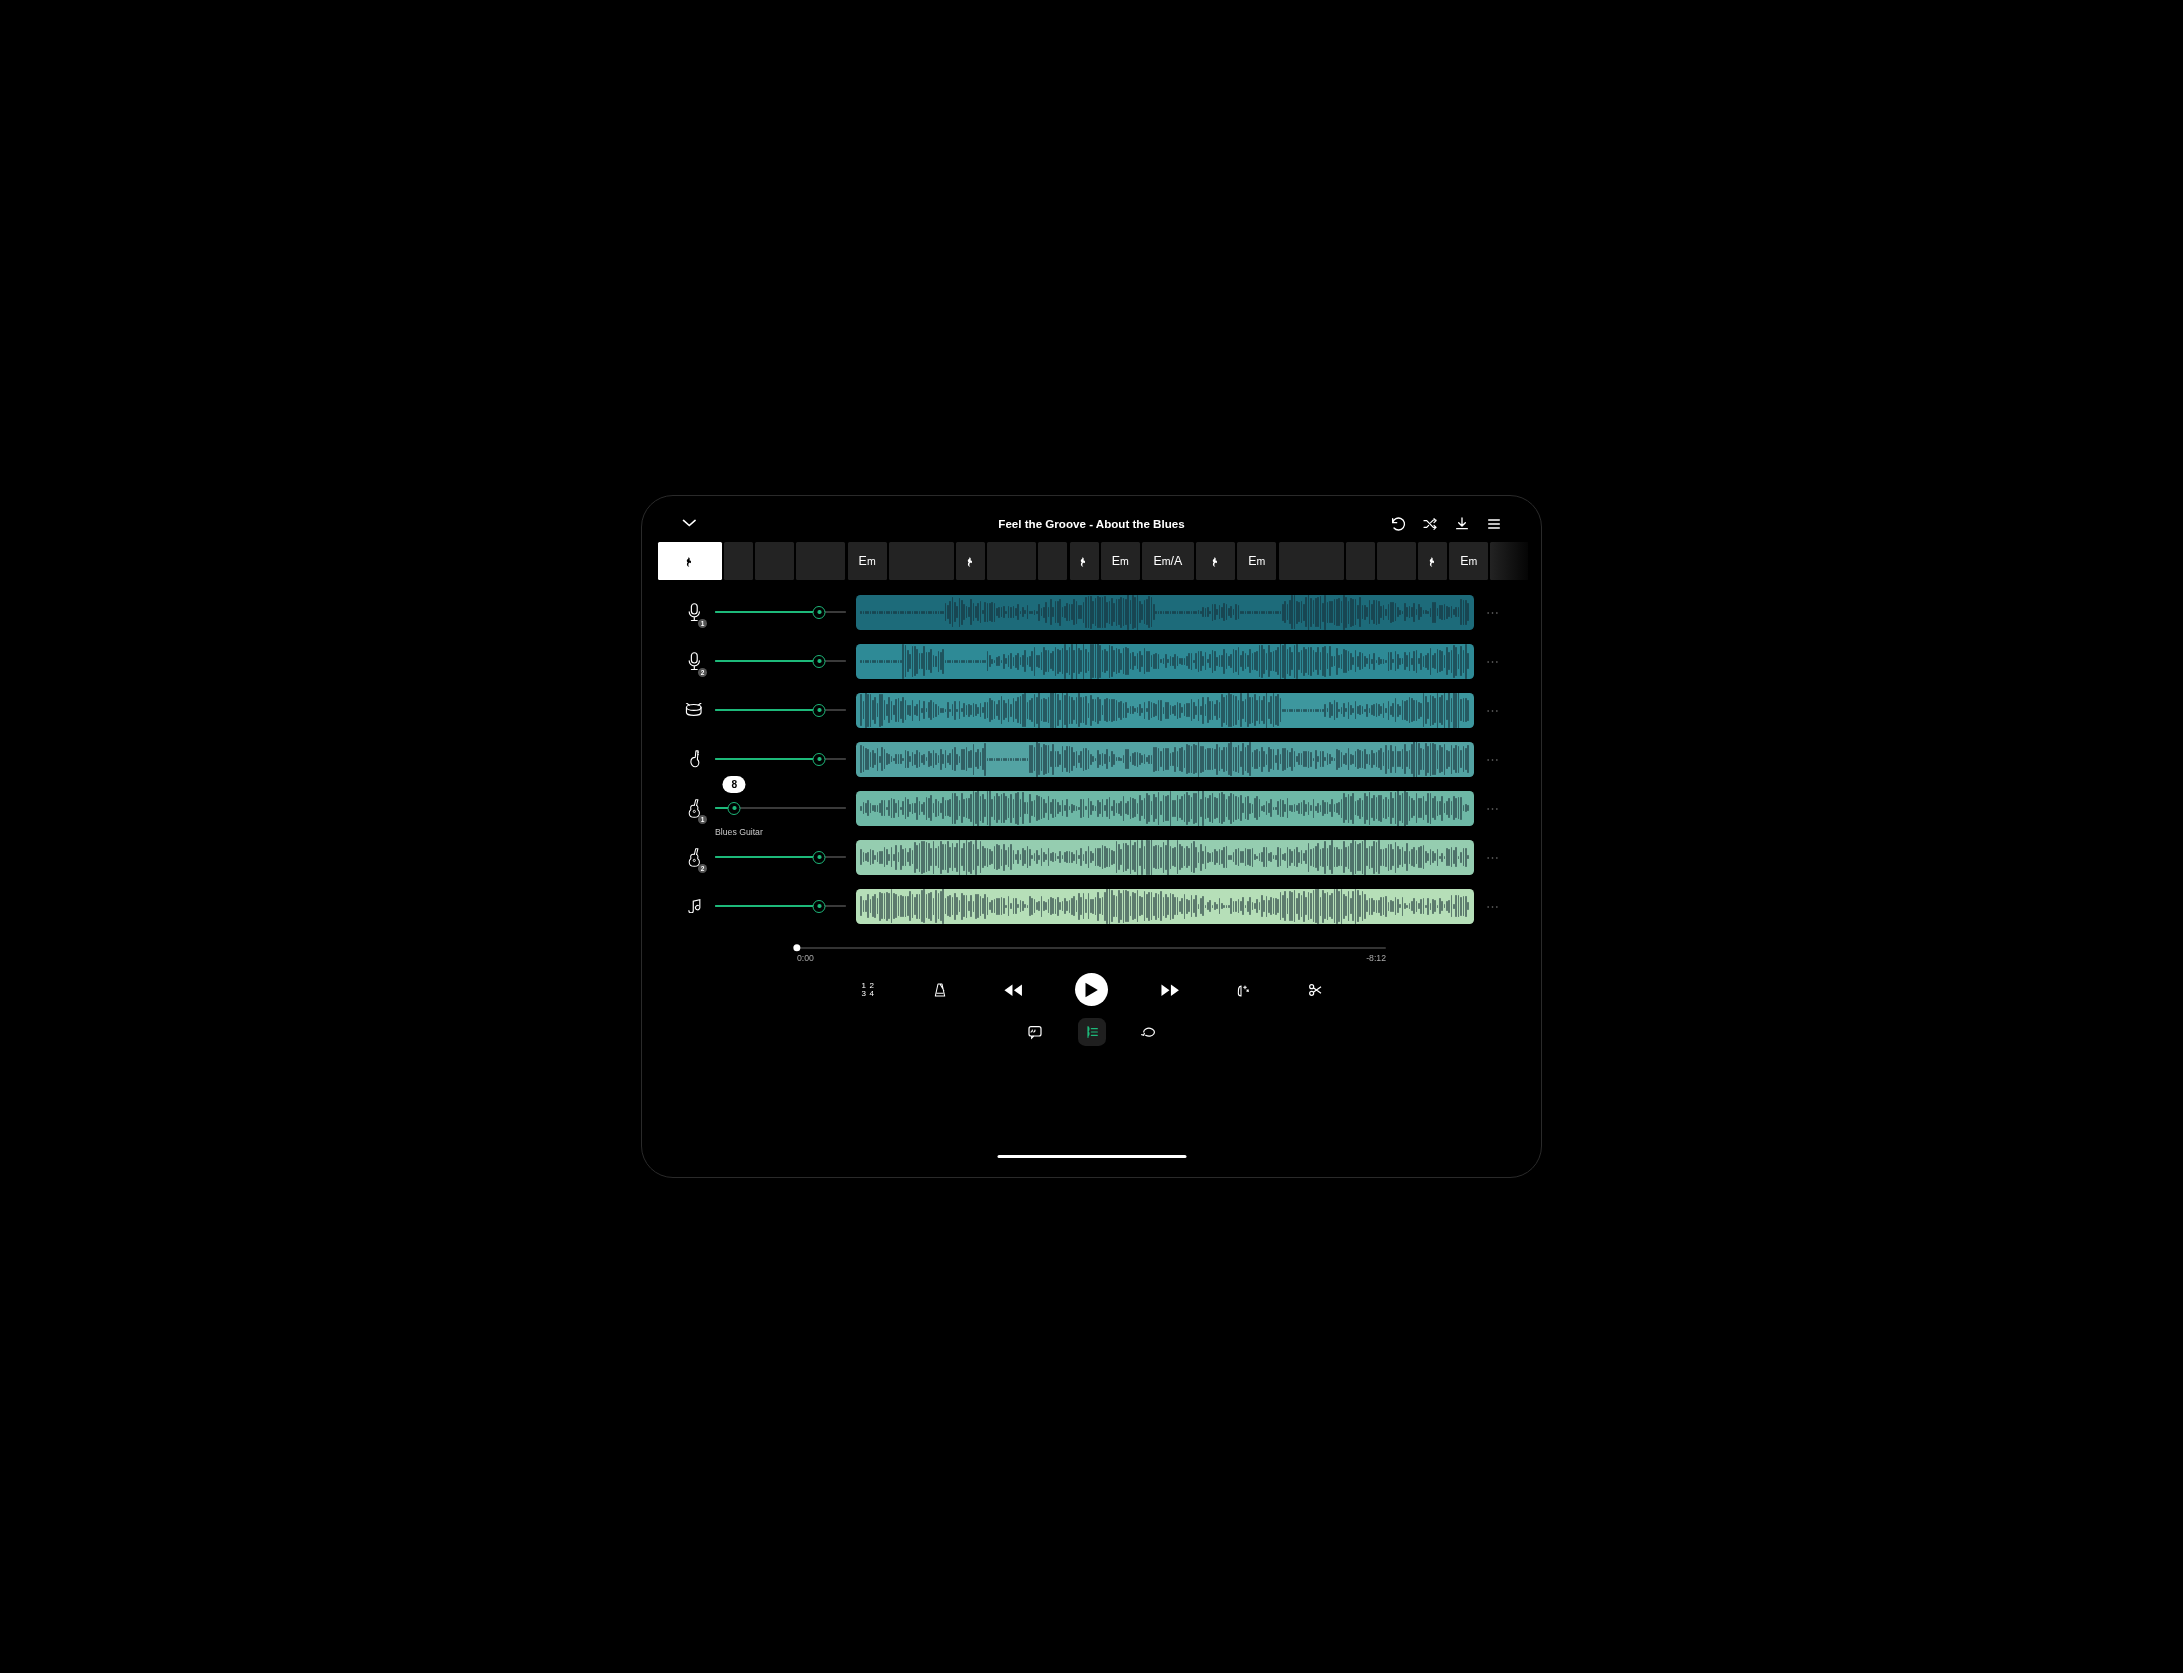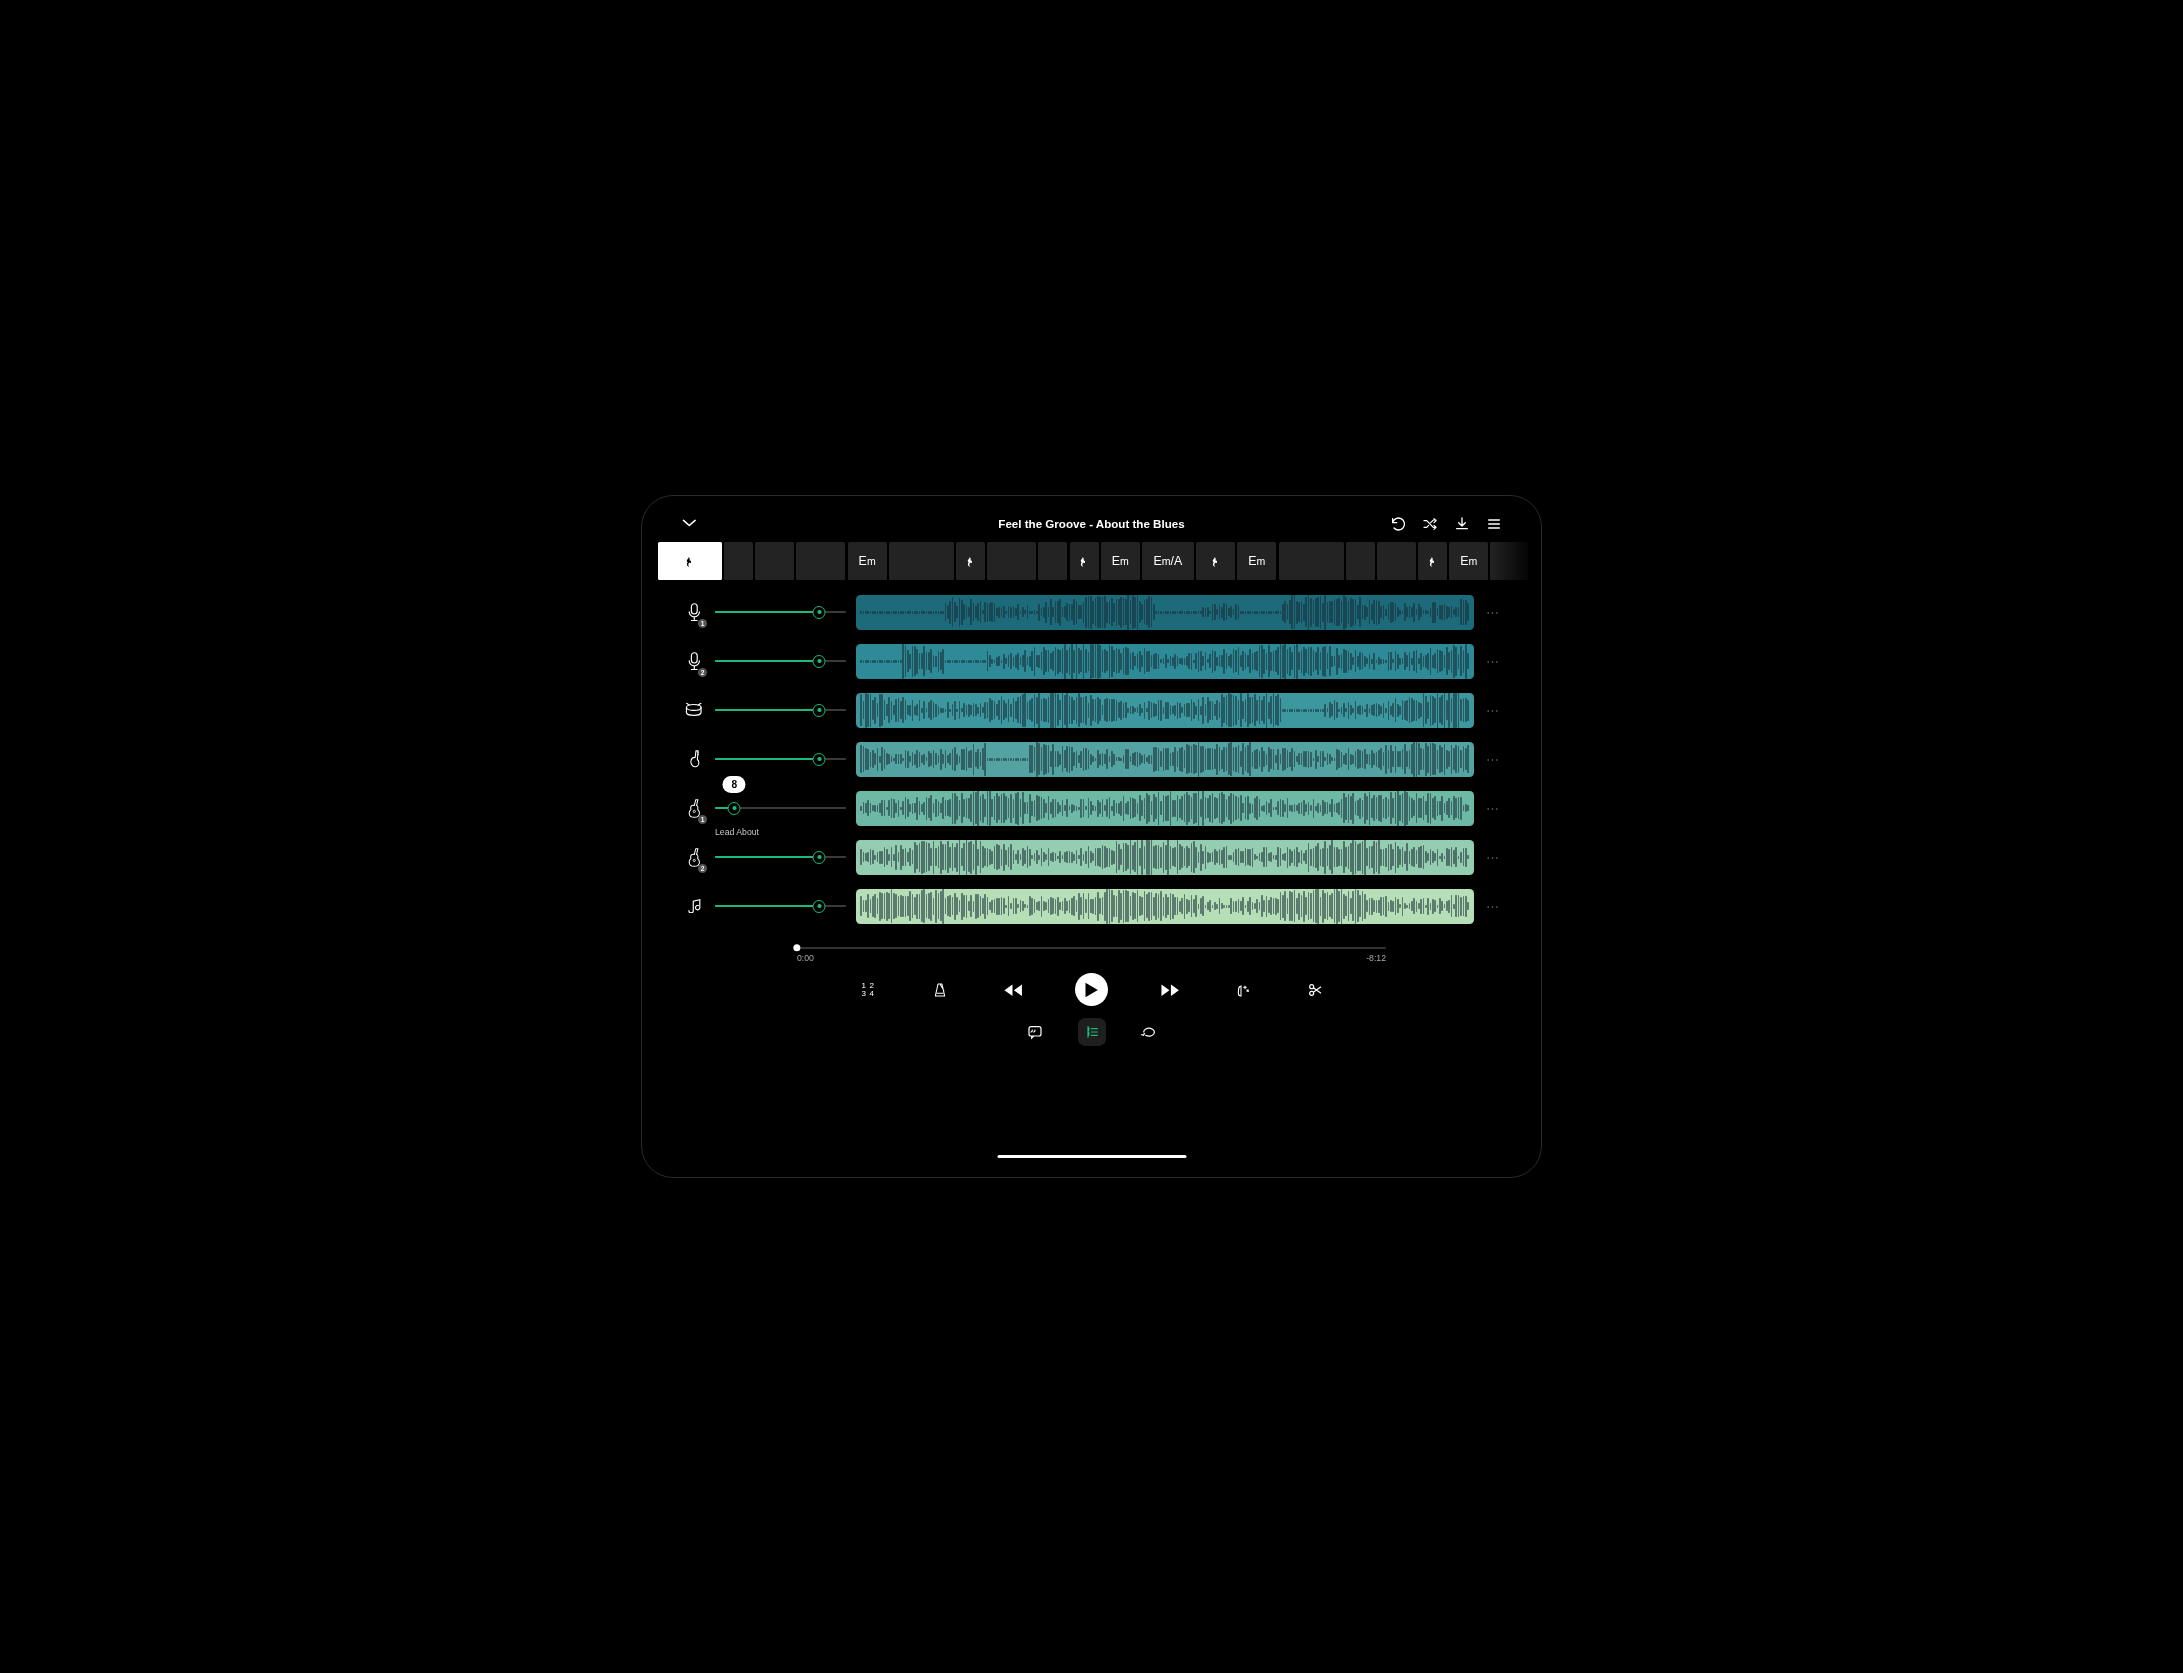--- a/index.html
+++ b/index.html
@@ -1339,21 +1339,21 @@
               <circle cx="10" cy="17" r="1.5" stroke="#fff" stroke-width="1.2"></circle>
             </svg>
             <div class="track-badge">1</div>
           </div>
           <div class="slider">
             <div class="slider-track"></div>
             <div class="slider-fill" style="width:15%"></div>
             <div class="slider-knob" style="left:15%"></div>
             <div class="slider-tooltip" style="left: 15%;">8</div>
           </div>
-          <div class="track-label">Lead About</div>
+          <div class="track-label">Blues Guitar</div>
           <div class="waveform" style="background: rgb(110, 184, 166);">
             <div class="wave-bars">
               <span style="height: 5px;"></span>
               <span style="height: 11.6px;"></span>
               <span style="height: 9.8px;"></span>
               <span style="height: 15.7px;"></span>
               <span style="height: 10.3px;"></span>
               <span style="height: 6.2px;"></span>
               <span style="height: 7px;"></span>
               <span style="height: 6.9px;"></span>

